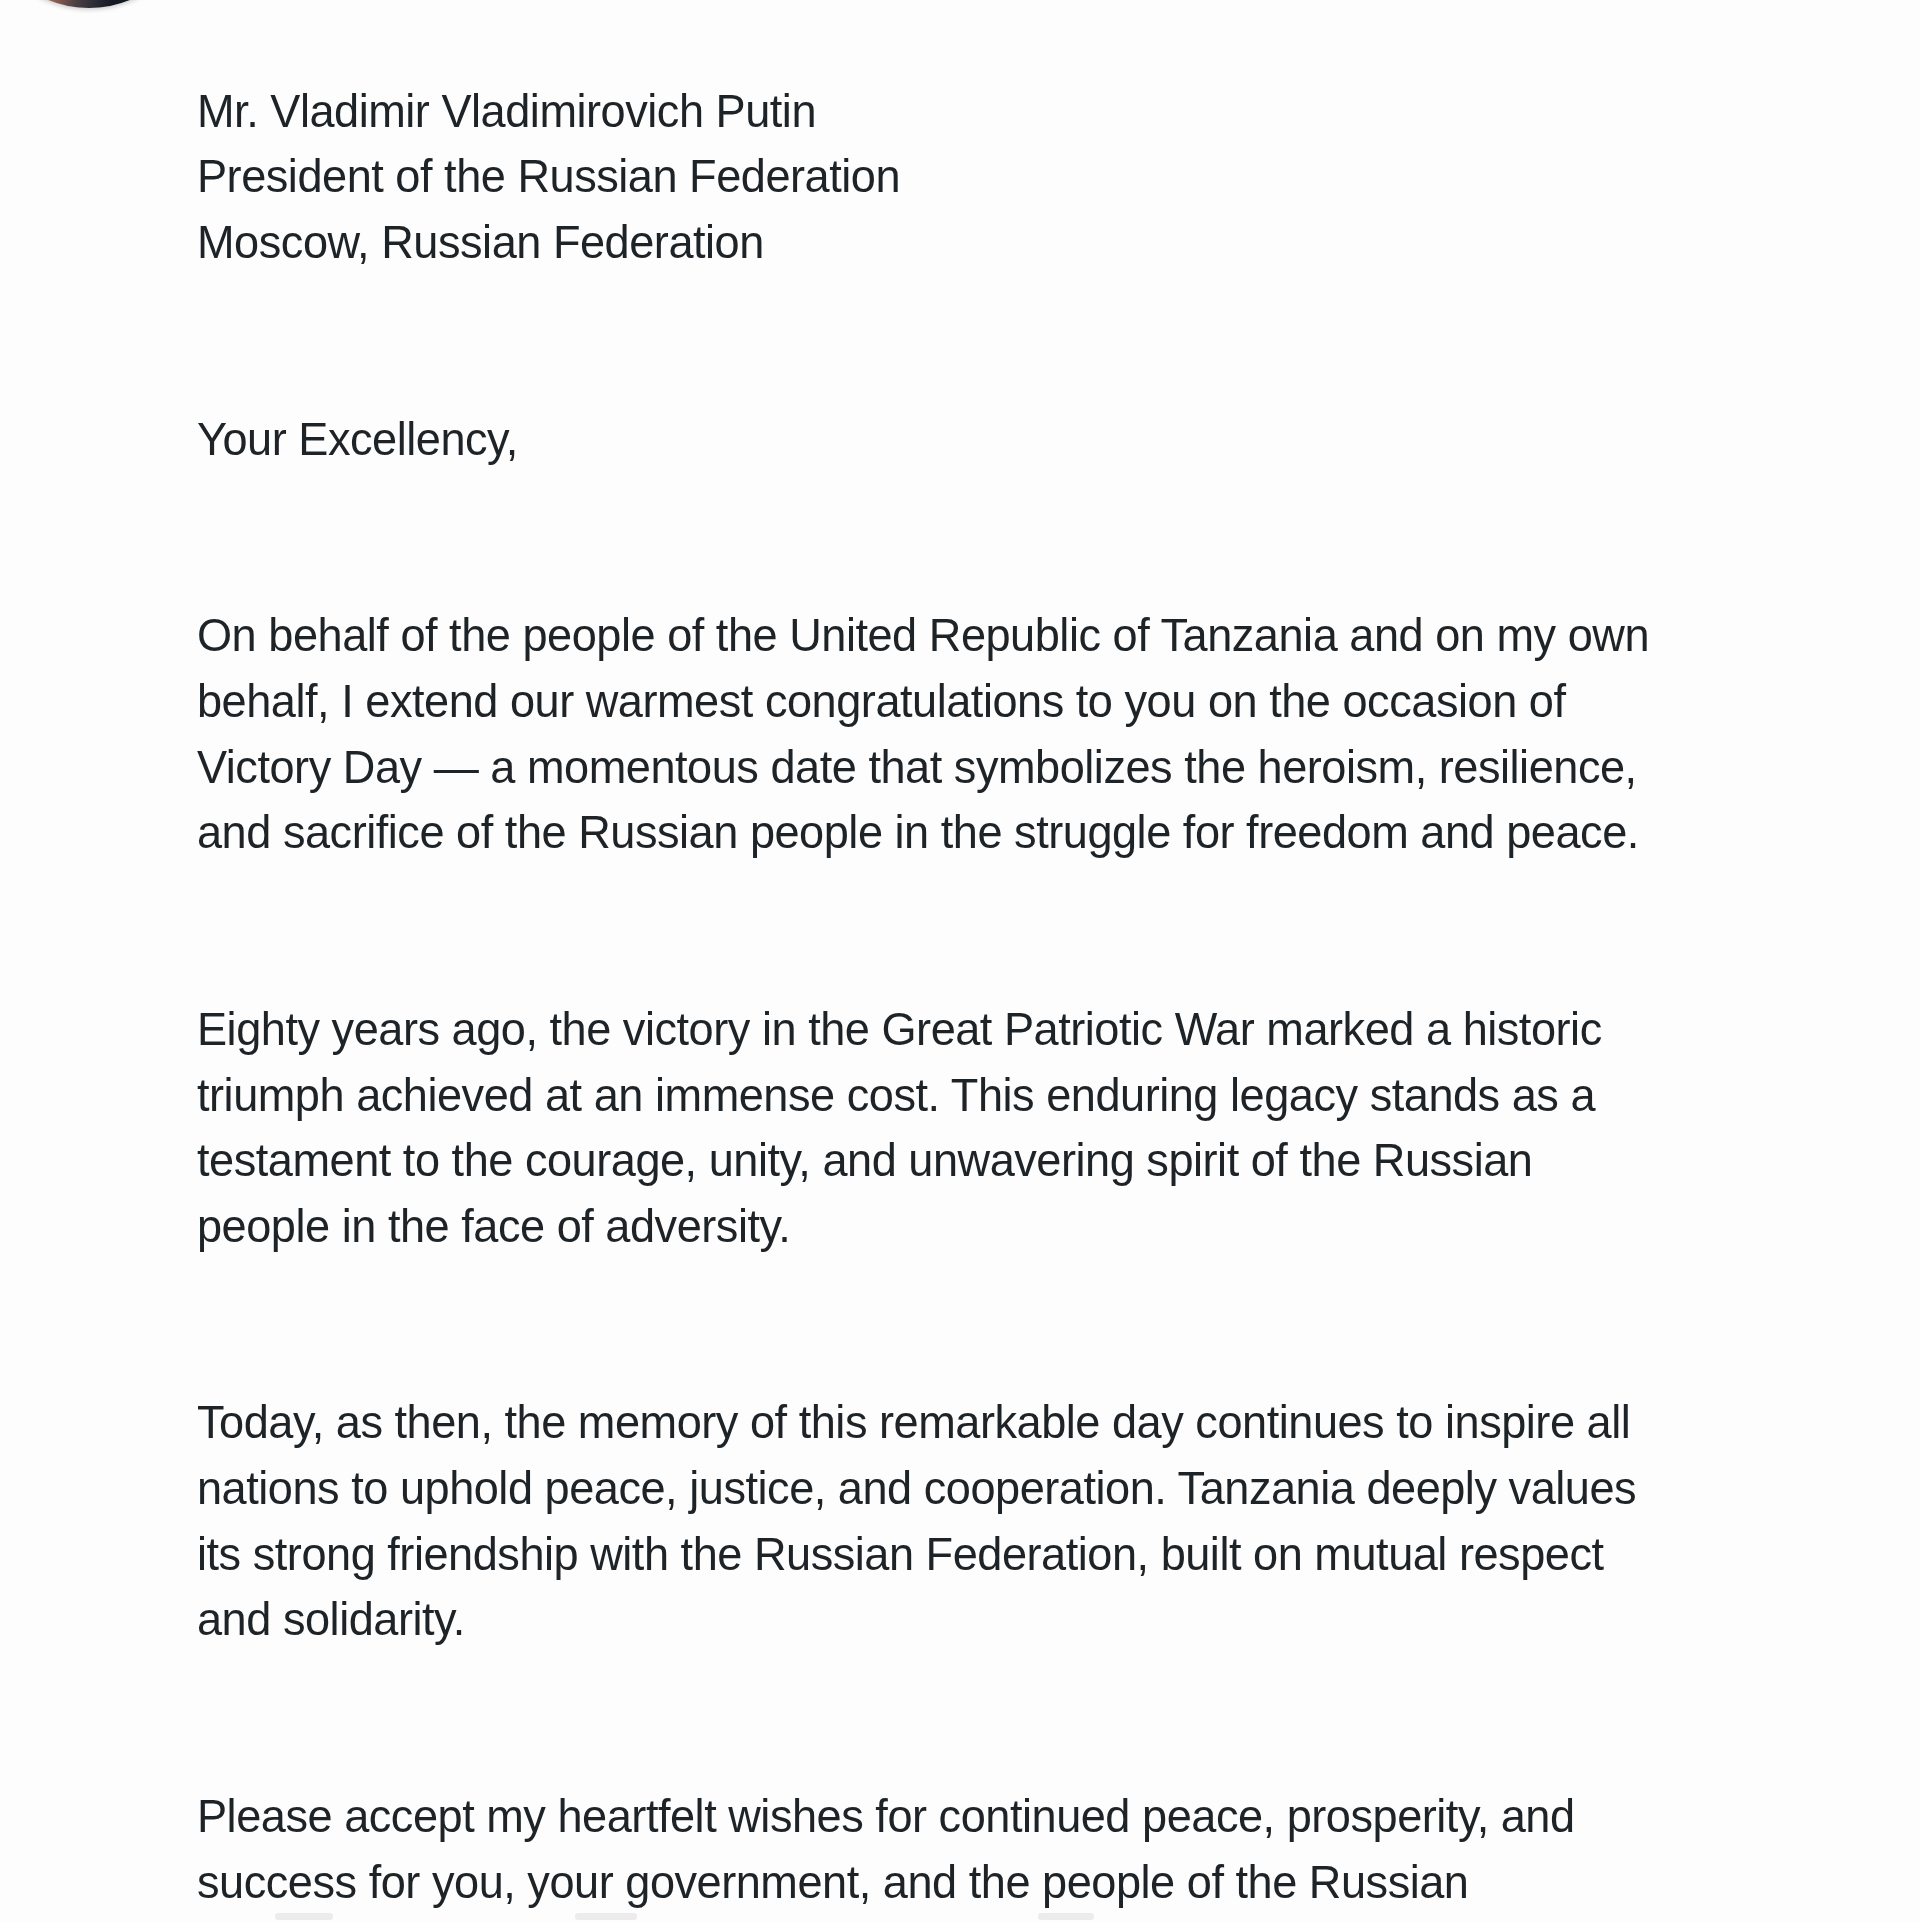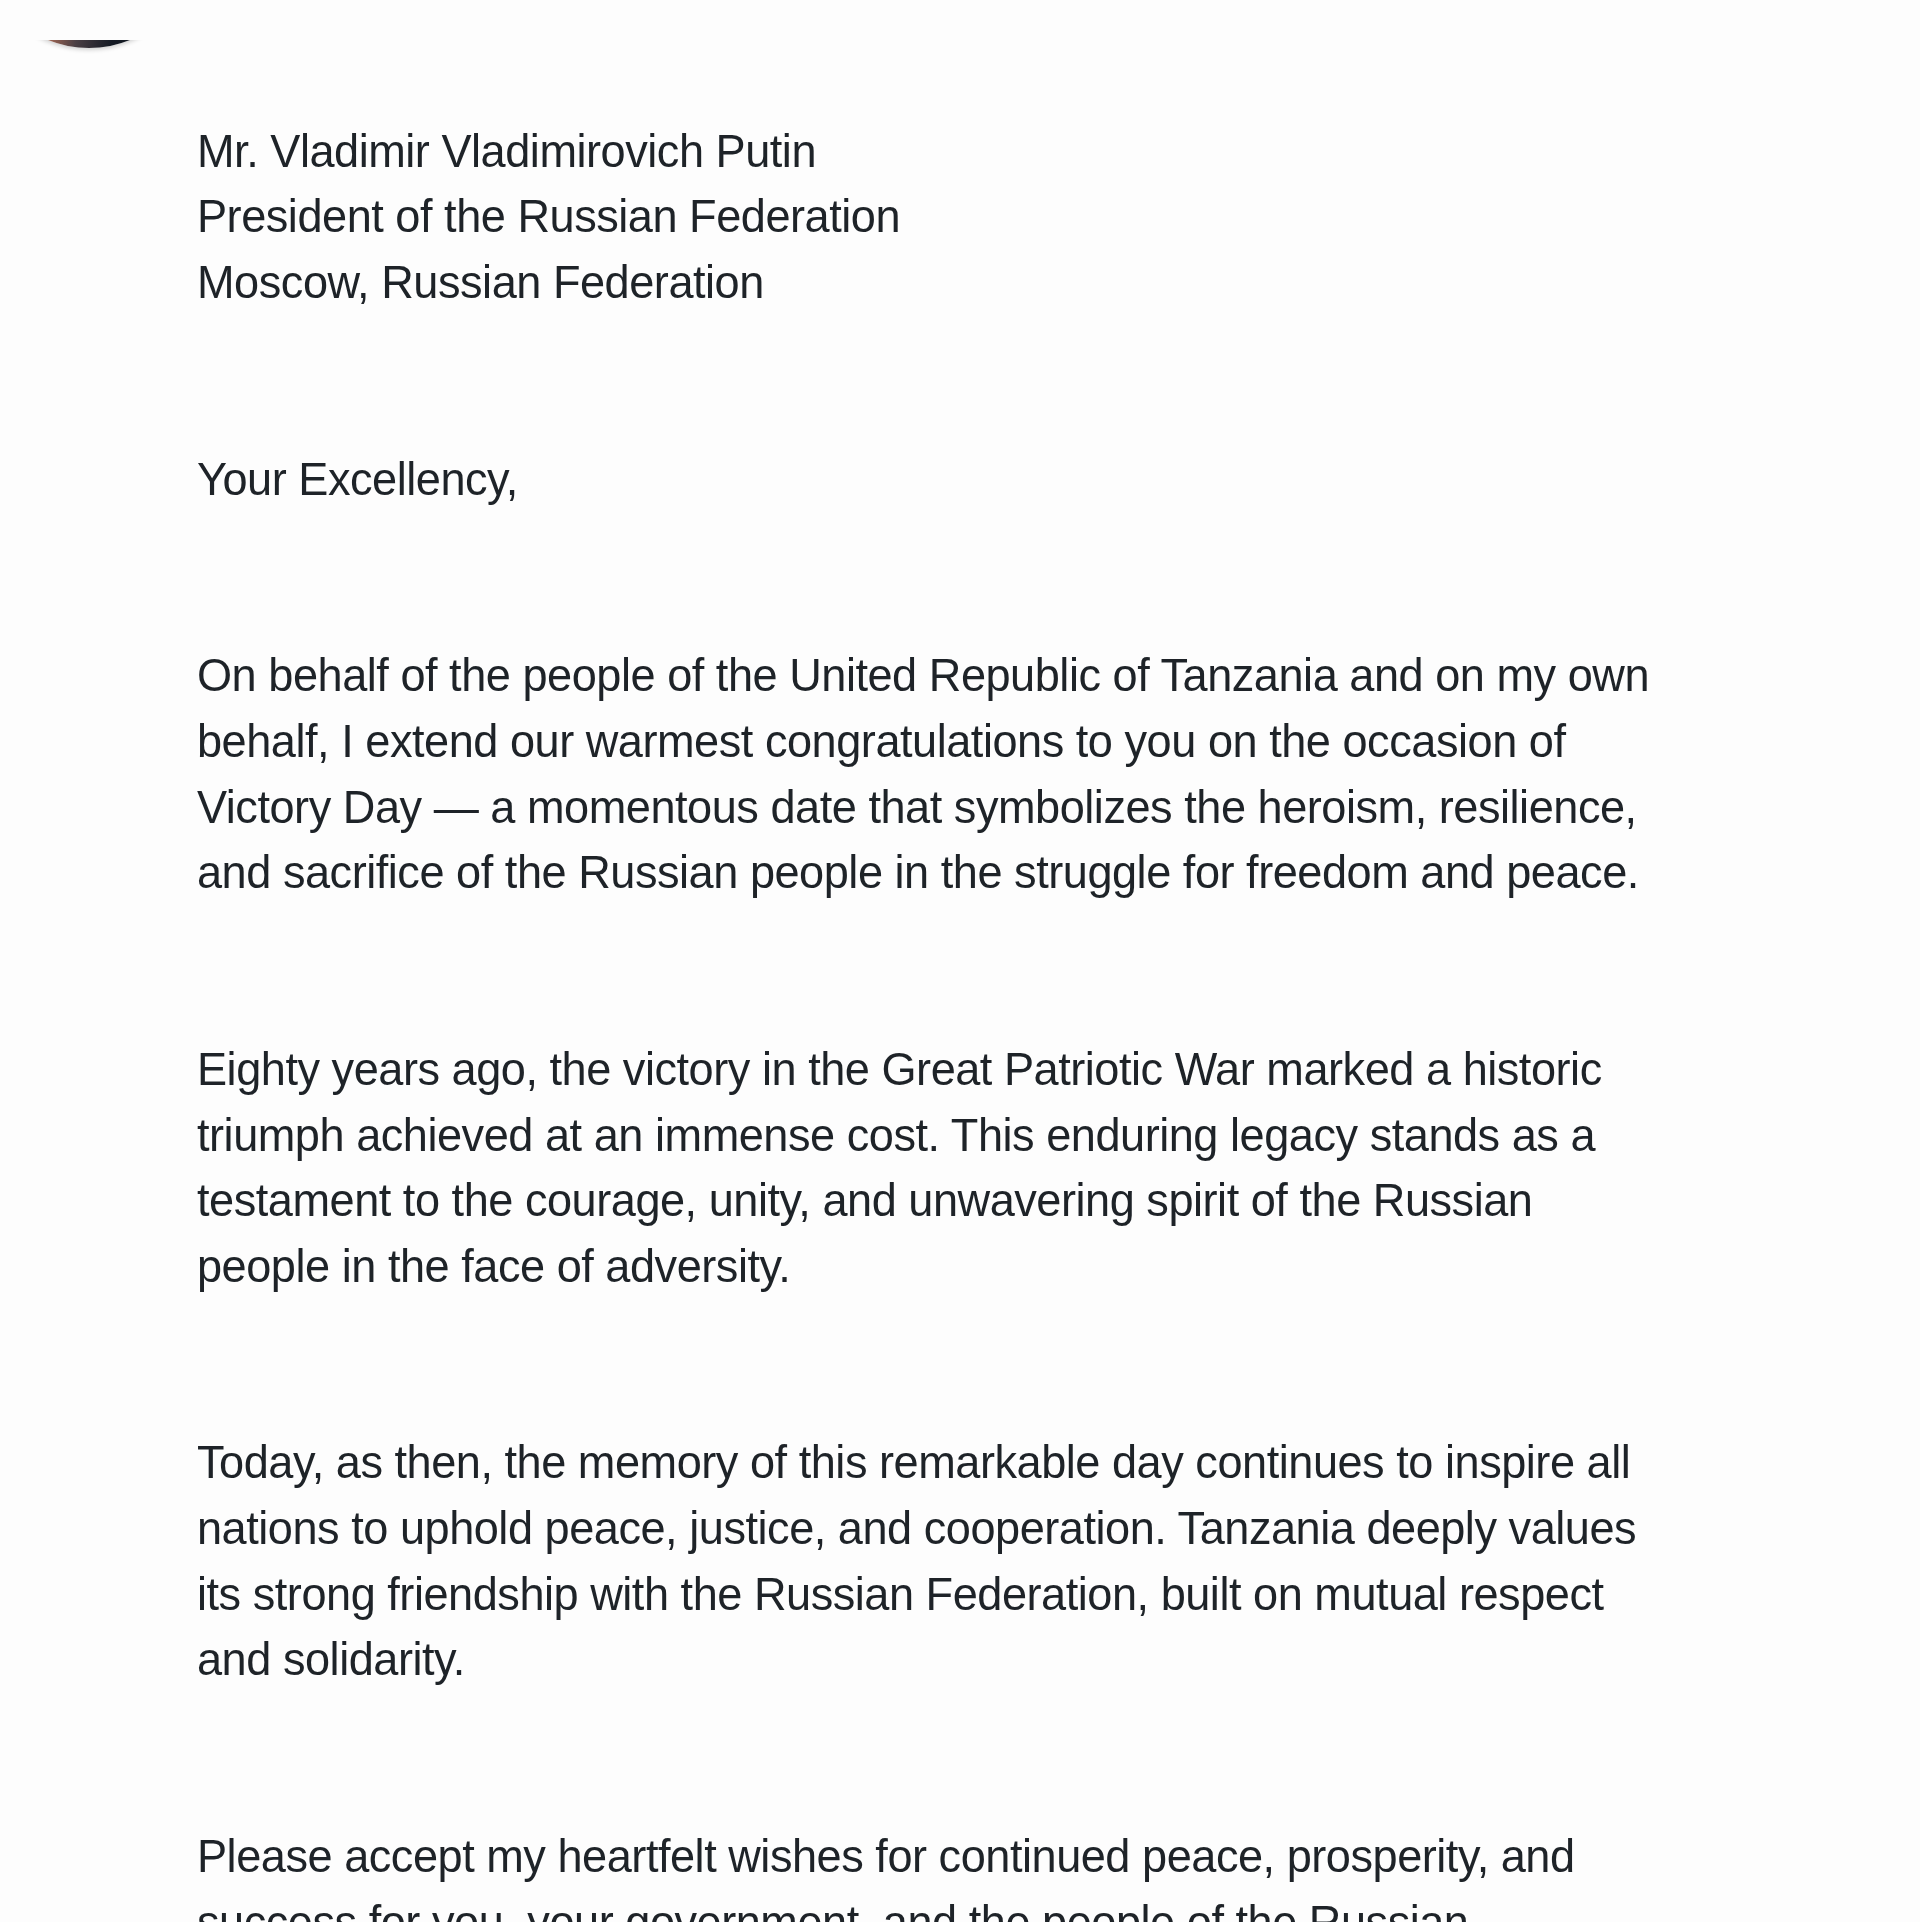--- a/index.html
+++ b/index.html
@@ -8,21 +8,20 @@
     height: 1922px;
     position: relative;
     overflow: hidden;
     background: #fdfdfd;
     font-family: "Liberation Sans", sans-serif;
   }
   .canvas {
     position: absolute;
     inset: 0;
     overflow: hidden;
-    margin-top: 40px;
   }
   
   .avatar {
     position: absolute;
     left: -20px;
     top: -210px;
     width: 218px;
     height: 218px;
     border-radius: 50%;
     background: linear-gradient(100deg,

